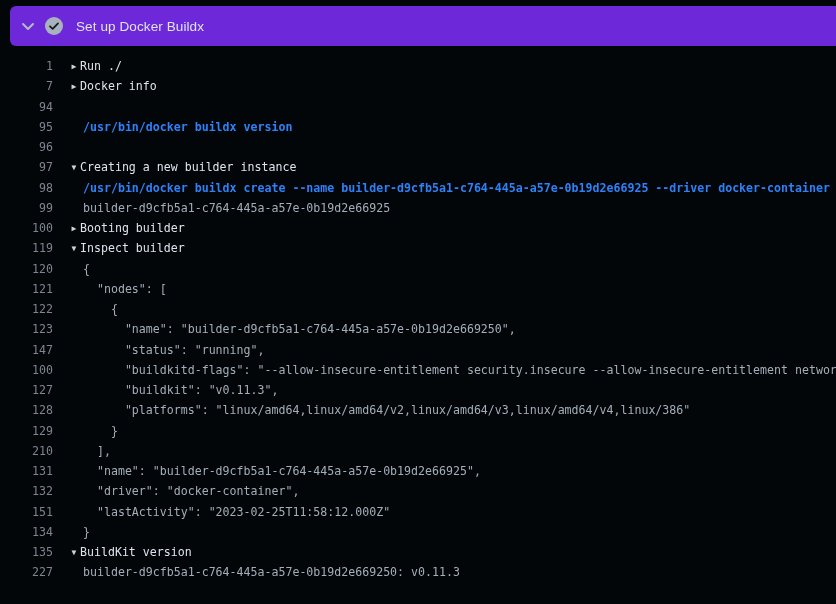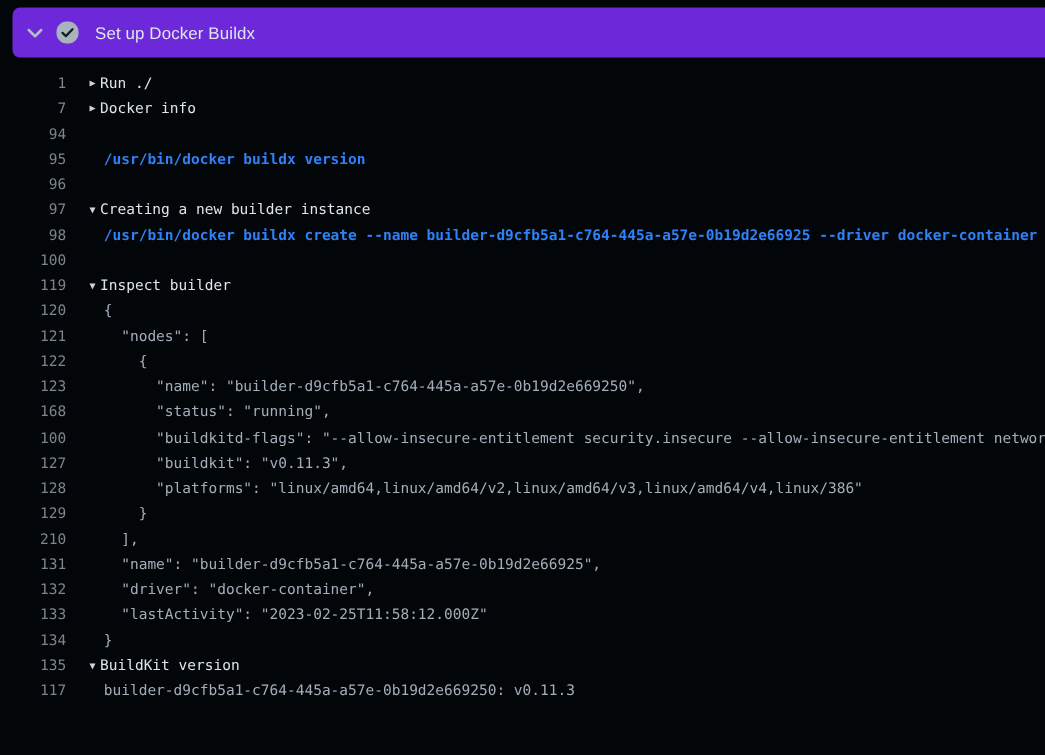--- a/index.html
+++ b/index.html
@@ -96,22 +96,27 @@
     <span class="num">96</span>
   </div>
     <div class="row group">
     <span class="num">97</span>
     <span class="content"><span class="arrow">▼</span><span class="text">Creating a new builder instance</span></span>
   </div>
     <div class="row cmd">
     <span class="num">98</span>
     <span class="content"><span class="text">/usr/bin/docker buildx create --name builder-d9cfb5a1-c764-445a-a57e-0b19d2e66925 --driver docker-container</span></span>
   </div>
+    <div class="row out">
+    <span class="num">99</span>
+    <span class="content"><span class="text">builder-d9cfb5a1-c764-445a-a57e-0b19d2e66925</span></span>
+  </div>
     <div class="row group">
     <span class="num">100</span>
+    <span class="content"><span class="arrow">▶</span><span class="text">Booting builder</span></span>
   </div>
     <div class="row group">
     <span class="num">119</span>
     <span class="content"><span class="arrow">▼</span><span class="text">Inspect builder</span></span>
   </div>
     <div class="row out">
     <span class="num">120</span>
     <span class="content"><span class="text">{</span></span>
   </div>
     <div class="row out">
@@ -120,21 +125,21 @@
   </div>
     <div class="row out">
     <span class="num">122</span>
     <span class="content"><span class="text">    {</span></span>
   </div>
     <div class="row out">
     <span class="num">123</span>
     <span class="content"><span class="text">      "name": "builder-d9cfb5a1-c764-445a-a57e-0b19d2e669250",</span></span>
   </div>
     <div class="row out">
-    <span class="num">168</span>
+    <span class="num">147</span>
     <span class="content"><span class="text">      "status": "running",</span></span>
   </div>
     <div class="row out">
     <span class="num">100</span>
     <span class="content"><span class="text">      "buildkitd-flags": "--allow-insecure-entitlement security.insecure --allow-insecure-entitlement network.host",</span></span>
   </div>
     <div class="row out">
     <span class="num">127</span>
     <span class="content"><span class="text">      "buildkit": "v0.11.3",</span></span>
   </div>
@@ -152,28 +157,28 @@
   </div>
     <div class="row out">
     <span class="num">131</span>
     <span class="content"><span class="text">  "name": "builder-d9cfb5a1-c764-445a-a57e-0b19d2e66925",</span></span>
   </div>
     <div class="row out">
     <span class="num">132</span>
     <span class="content"><span class="text">  "driver": "docker-container",</span></span>
   </div>
     <div class="row out">
-    <span class="num">133</span>
+    <span class="num">151</span>
     <span class="content"><span class="text">  "lastActivity": "2023-02-25T11:58:12.000Z"</span></span>
   </div>
     <div class="row out">
     <span class="num">134</span>
     <span class="content"><span class="text">}</span></span>
   </div>
     <div class="row group">
     <span class="num">135</span>
     <span class="content"><span class="arrow">▼</span><span class="text">BuildKit version</span></span>
   </div>
     <div class="row out">
-    <span class="num">117</span>
+    <span class="num">227</span>
     <span class="content"><span class="text">builder-d9cfb5a1-c764-445a-a57e-0b19d2e669250: v0.11.3</span></span>
   </div>
   </div>
 
 </body></html>

